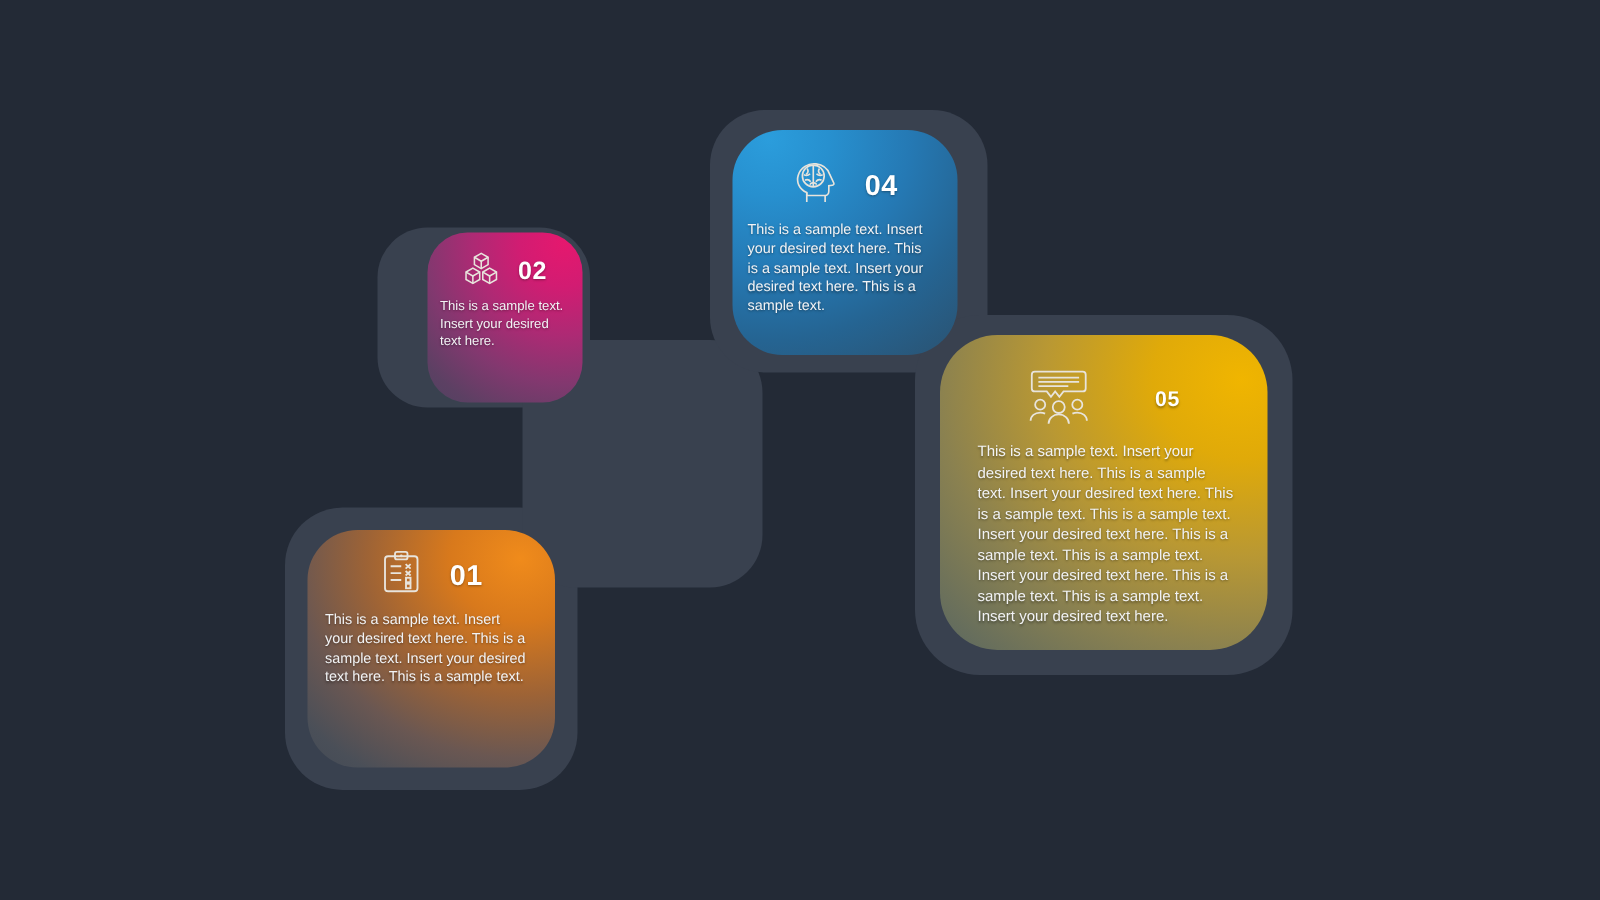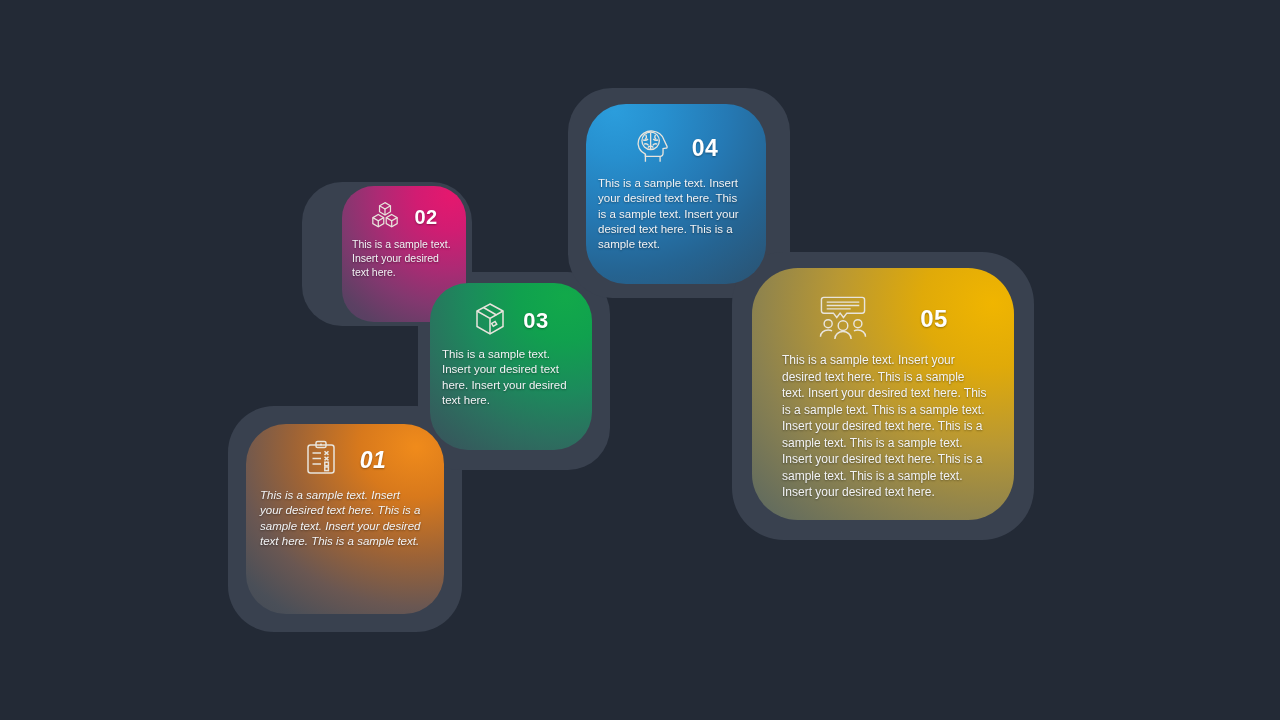--- a/index.html
+++ b/index.html
@@ -42,21 +42,20 @@
     box-sizing: border-box;
     padding: 16px 14px 14px 14px;
     display: flex;
     flex-direction: column;
   }
 
   .card.c01 {
     left: 246px; top: 424px; width: 198px; height: 190px;
     background:
       radial-gradient(130% 120% at 86% 12%, #f08b1b 0%, #d8791c 22%, #9d6336 48%, #6a5752 70%, #4a4f58 88%, #434a55 100%);
-    font-style: italic;
   }
   .card.c02 {
     left: 330px; top: 186px; width: 124px; height: 136px;
     border-radius: 32px;
     background:
       radial-gradient(140% 130% at 88% 6%, #e5186e 0%, #d21c72 20%, #ad2a74 42%, #82386f 64%, #5c4063 84%, #4d4260 100%);
     margin-left: 12px;
   }
   .card.c03 {
     left: 430px; top: 283px; width: 162px; height: 167px;
@@ -98,21 +97,21 @@
 
   .c01 .head { gap: 22px; }
   .c01 .num { font-size: 23px; }
   .c02 .head { gap: 14px; margin-bottom: 4px; }
   .c02 .num { font-size: 20px; }
   .c03 .head { gap: 16px; margin-bottom: 6px; }
   .c03 .num { font-size: 22px; }
   .c04 .head { gap: 20px; margin-bottom: 8px; }
   .c04 .num { font-size: 23px; }
   .c05 .head { gap: 52px; margin-bottom: 8px; }
-  .c05 .num { font-size: 24px; text-align: right; }
+  .c05 .num { font-size: 17px; text-align: right; }
 
   
   .body-text {
     color: #f2f3f5;
     line-height: 1.33;
     text-shadow: 0 1px 2px rgba(0,0,0,.4);
     white-space: pre-line;
   }
   .c01 .body-text { font-size: 11.5px; padding-right: 6px; }
   .c02 .body-text { font-size: 10.5px; padding-right: 4px; }
@@ -175,37 +174,20 @@
               <path d="M24.6 22.6 L24.6 29.3"></path>
             </g>
           </svg>
         </span>
         <span class="num">02</span>
       </div>
       <div class="body-text">This is a sample text.  Insert your desired text here.</div>
     </div>
   </div>
 
-  <div class="card c03">
-    <div class="inner" style="padding:18px 12px 12px 12px;">
-      <div class="head">
-        <span class="ico">
-          <svg width="34" height="36" viewBox="0 0 34 36" fill="none" stroke="currentColor" stroke-width="1.5">
-            <path d="M17 3 L30 10 L30 25.5 L17 33 L4 25.5 L4 10 Z"></path>
-            <path d="M4 10 L17 17.5 L30 10"></path>
-            <path d="M17 17.5 L17 33"></path>
-            <path d="M10.5 6.5 L23.5 14"></path>
-            <rect x="18.6" y="22.4" width="4" height="3.4" transform="rotate(-30 18.6 22.4)"></rect>
-          </svg>
-        </span>
-        <span class="num">03</span>
-      </div>
-      <div class="body-text">This is a sample text. Insert your desired text here. Insert your desired text here.</div>
-    </div>
-  </div>
 
   <div class="card c04">
     <div class="inner" style="padding:24px 12px 12px 12px;">
       <div class="head">
         <span class="ico">
           <svg width="38" height="36" viewBox="0 0 40 38" fill="none" stroke="currentColor" stroke-width="1.4">
             <path d="M27.5 30 L27.5 35.5 M12 35.5 L12 27.5"></path>
             <path d="M12 27.5 C5.5 24.5 3 18.5 4.8 12.8 C6.8 6.4 13 2.5 19.8 3.3 C25.6 4 29.8 7.6 31.4 12.2 L34.8 19.4 C35.2 20.3 34.7 21.2 33.7 21.3 L30.6 21.7 L30.6 26.4 C30.6 28.4 29.3 30 27.5 30 L12 30 Z"></path>
             <circle cx="17.5" cy="13.5" r="9.2"></circle>
             <path d="M17.5 5 L17.5 22.3 M12.3 7.2 C13.5 9 13 11 11.4 12.2 M22.7 7.2 C21.5 9 22 11 23.6 12.2"></path>

